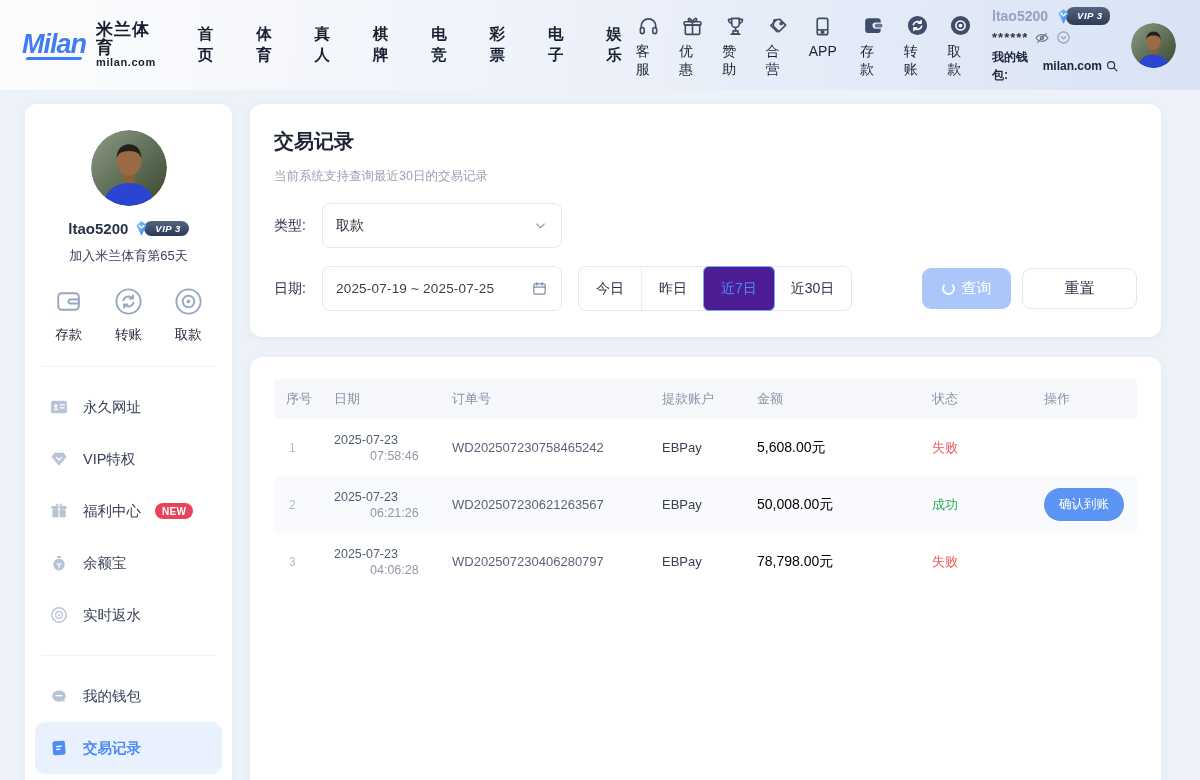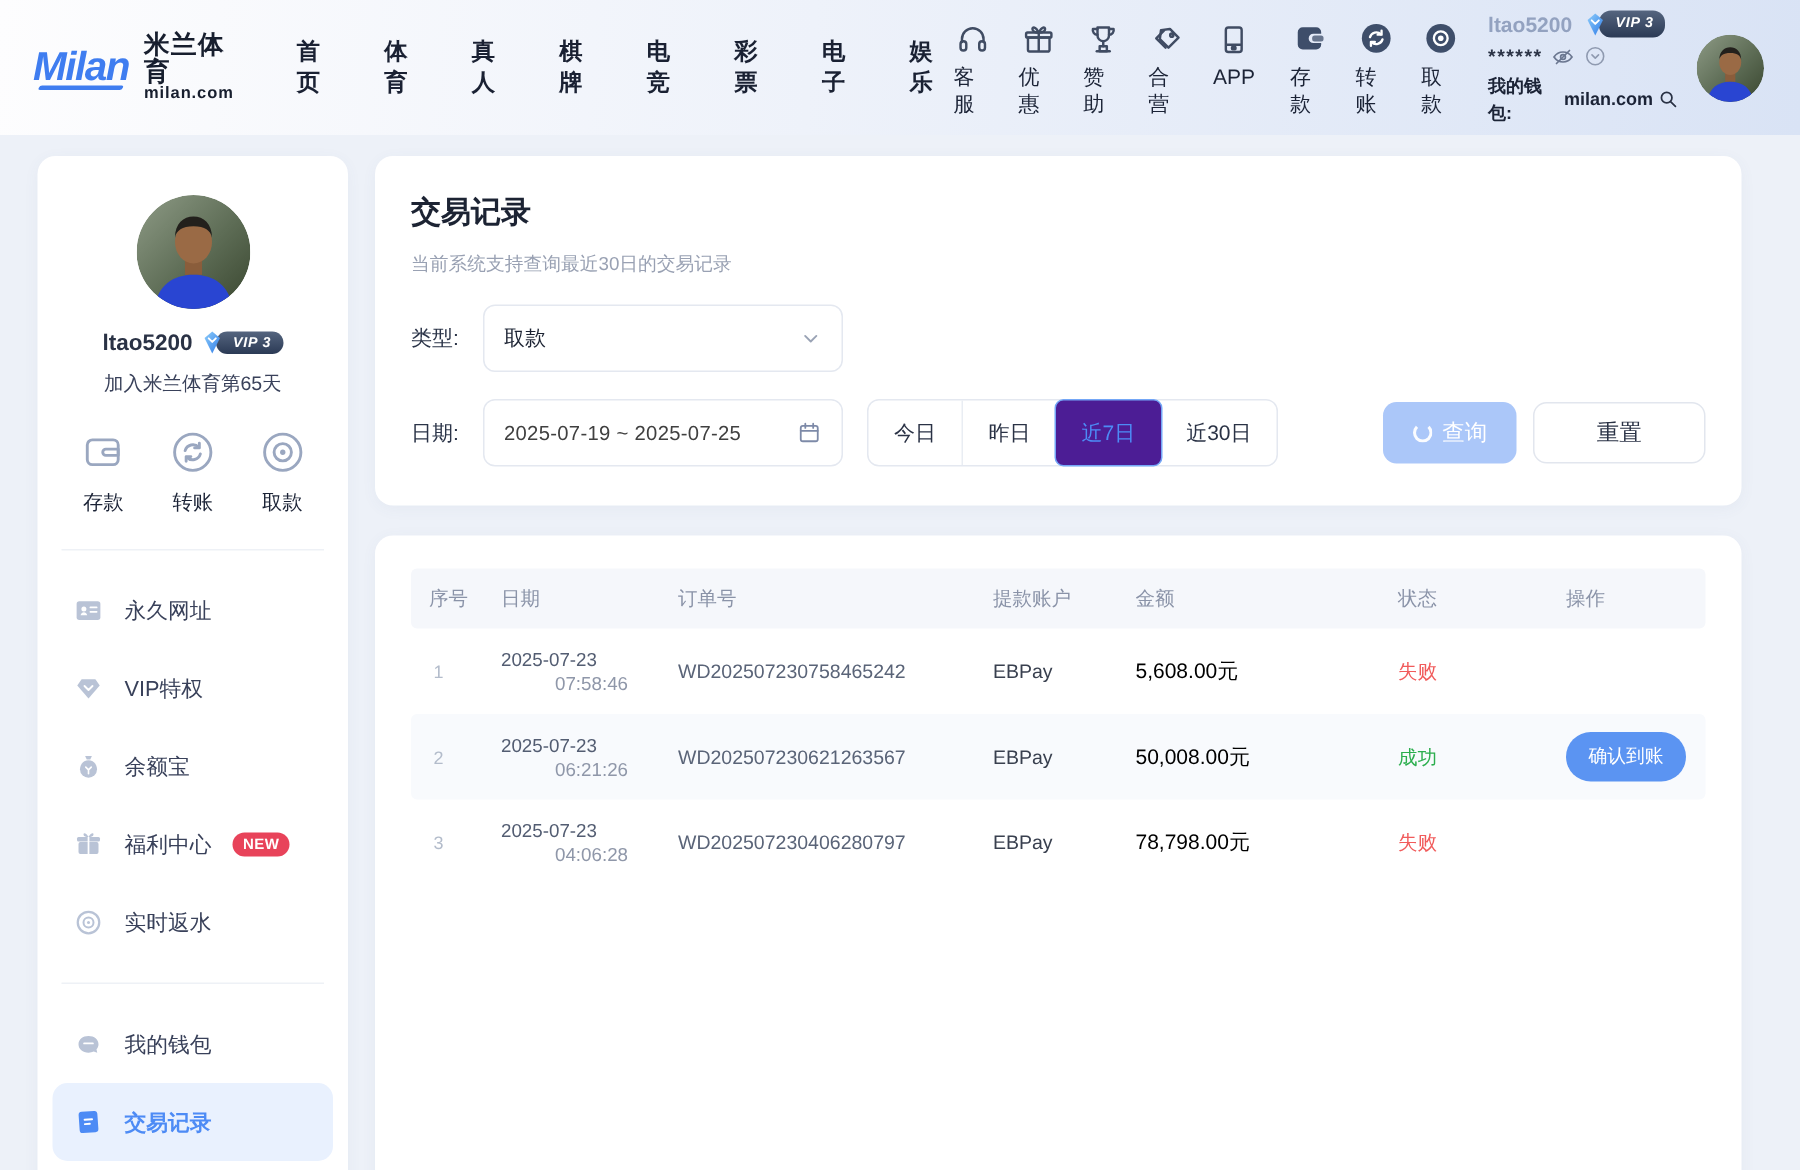--- a/index.html
+++ b/index.html
@@ -413,38 +413,38 @@
           <svg width="20" height="20" viewBox="0 0 24 24">
             <path fill="currentColor" d="M6.5 4.5h11L21 9.5 12 20 3 9.5z"></path>
             <path d="M8.8 10l3.2 3.2L15.2 10" fill="none" stroke="#fff" stroke-width="1.5" stroke-linecap="round" stroke-linejoin="round"></path>
           </svg>
         </span>
         <span class="mlabel">VIP特权</span>
       </div>
       <div class="menu-item">
         <span class="mico">
           <svg width="20" height="20" viewBox="0 0 24 24">
-            <path fill="currentColor" d="M9.3 3.5h5.4l-1.3 2.8h-2.8z"></path>
-            <path fill="currentColor" d="M12 7c4.2 0 6.8 3.4 6.8 7.2A6.8 6.8 0 0 1 12 21a6.8 6.8 0 0 1-6.8-6.8C5.2 10.4 7.8 7 12 7z"></path>
-            <path d="M9.8 12.5l2.2 2.2 2.2-2.2M12 14.7v3" stroke="#fff" stroke-width="1.3" fill="none" stroke-linecap="round" stroke-linejoin="round"></path>
-          </svg>
-        </span>
-        <span class="mlabel">余额宝</span>
-      </div>
-      <div class="menu-item">
-        <span class="mico">
-          <svg width="20" height="20" viewBox="0 0 24 24">
             <rect x="4" y="10" width="16" height="9.5" rx="1.5" fill="currentColor"></rect>
             <rect x="2.8" y="6" width="18.4" height="3.6" rx="1.2" fill="currentColor"></rect>
             <path d="M12 6v13.5" stroke="#fff" stroke-width="1.4"></path>
             <path d="M12 6C10 6 8 5.4 8 3.9 8 2.6 10 2.5 12 6zM12 6c2 0 4-.6 4-2.1 0-1.3-2-1.4-4 2.1z" fill="currentColor"></path>
           </svg>
         </span>
         <span class="mlabel">福利中心</span>
         <span class="new-badge">NEW</span>
+      </div>
+      <div class="menu-item">
+        <span class="mico">
+          <svg width="20" height="20" viewBox="0 0 24 24">
+            <path fill="currentColor" d="M9.3 3.5h5.4l-1.3 2.8h-2.8z"></path>
+            <path fill="currentColor" d="M12 7c4.2 0 6.8 3.4 6.8 7.2A6.8 6.8 0 0 1 12 21a6.8 6.8 0 0 1-6.8-6.8C5.2 10.4 7.8 7 12 7z"></path>
+            <path d="M9.8 12.5l2.2 2.2 2.2-2.2M12 14.7v3" stroke="#fff" stroke-width="1.3" fill="none" stroke-linecap="round" stroke-linejoin="round"></path>
+          </svg>
+        </span>
+        <span class="mlabel">余额宝</span>
       </div>
       <div class="menu-item">
         <span class="mico">
           <svg width="20" height="20" viewBox="0 0 24 24" fill="none" stroke="currentColor">
             <circle cx="12" cy="12" r="8.6" stroke-width="1.8"></circle>
             <circle cx="12" cy="12" r="4" stroke-width="1.6"></circle>
             <circle cx="12" cy="12" r="1.2" fill="currentColor" stroke="none"></circle>
           </svg>
         </span>
         <span class="mlabel">实时返水</span>

